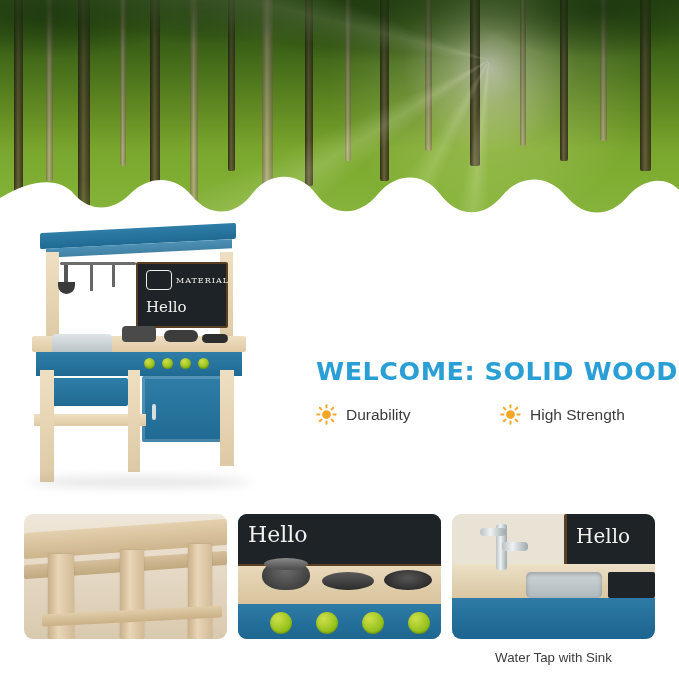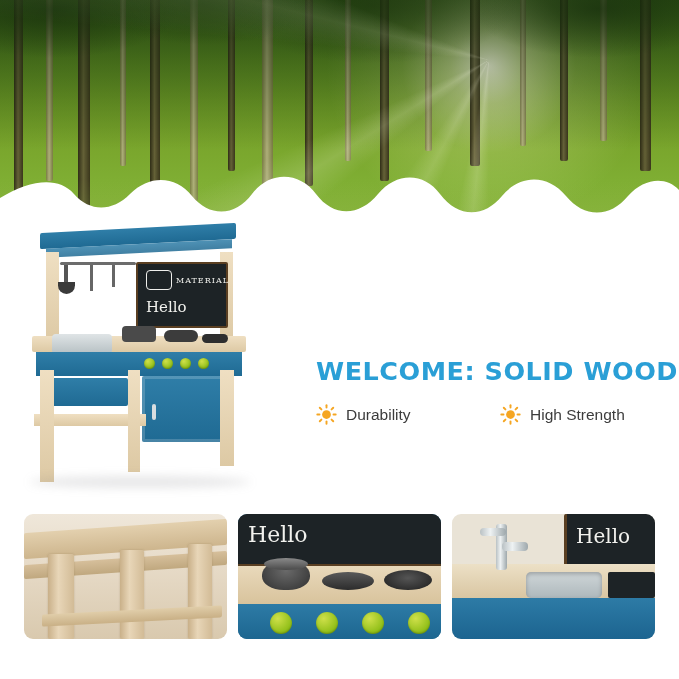--- a/index.html
+++ b/index.html
@@ -423,15 +423,16 @@
         <div class="chalk" style="left:112px; top:0; width:91px; height:56px; border-width:0 0 3px 3px;"></div>
         <div class="chalk-text" style="left:124px; top:10px; font-size:20px;">Hello</div>
         <div class="counter" style="left:0; top:50px; width:203px; height:34px; background:linear-gradient(to bottom,#ece0c6,#d9c6a2);"></div>
         <div class="tapbody" style="left:44px; top:10px; width:11px; height:46px;"></div>
         <div class="tapbody" style="left:50px; top:28px; width:26px; height:9px; border-radius:4px;"></div>
         <div class="tapbody" style="left:28px; top:14px; width:26px; height:8px; border-radius:4px;"></div>
         <div class="sinkbasin" style="left:74px; top:58px; width:76px; height:26px;"></div>
         <div class="counter" style="left:0; top:84px; width:203px; height:41px; background:linear-gradient(to bottom,#2d7ba6,#1c6490);"></div>
         <div class="chalk" style="left:156px; top:58px; width:47px; height:26px; border-width:0;"></div>
       </div>
+      <div class="thumb-cap">Water Tap with Sink</div>
     </div>
   </div>
 </div>
 
 </body></html>

